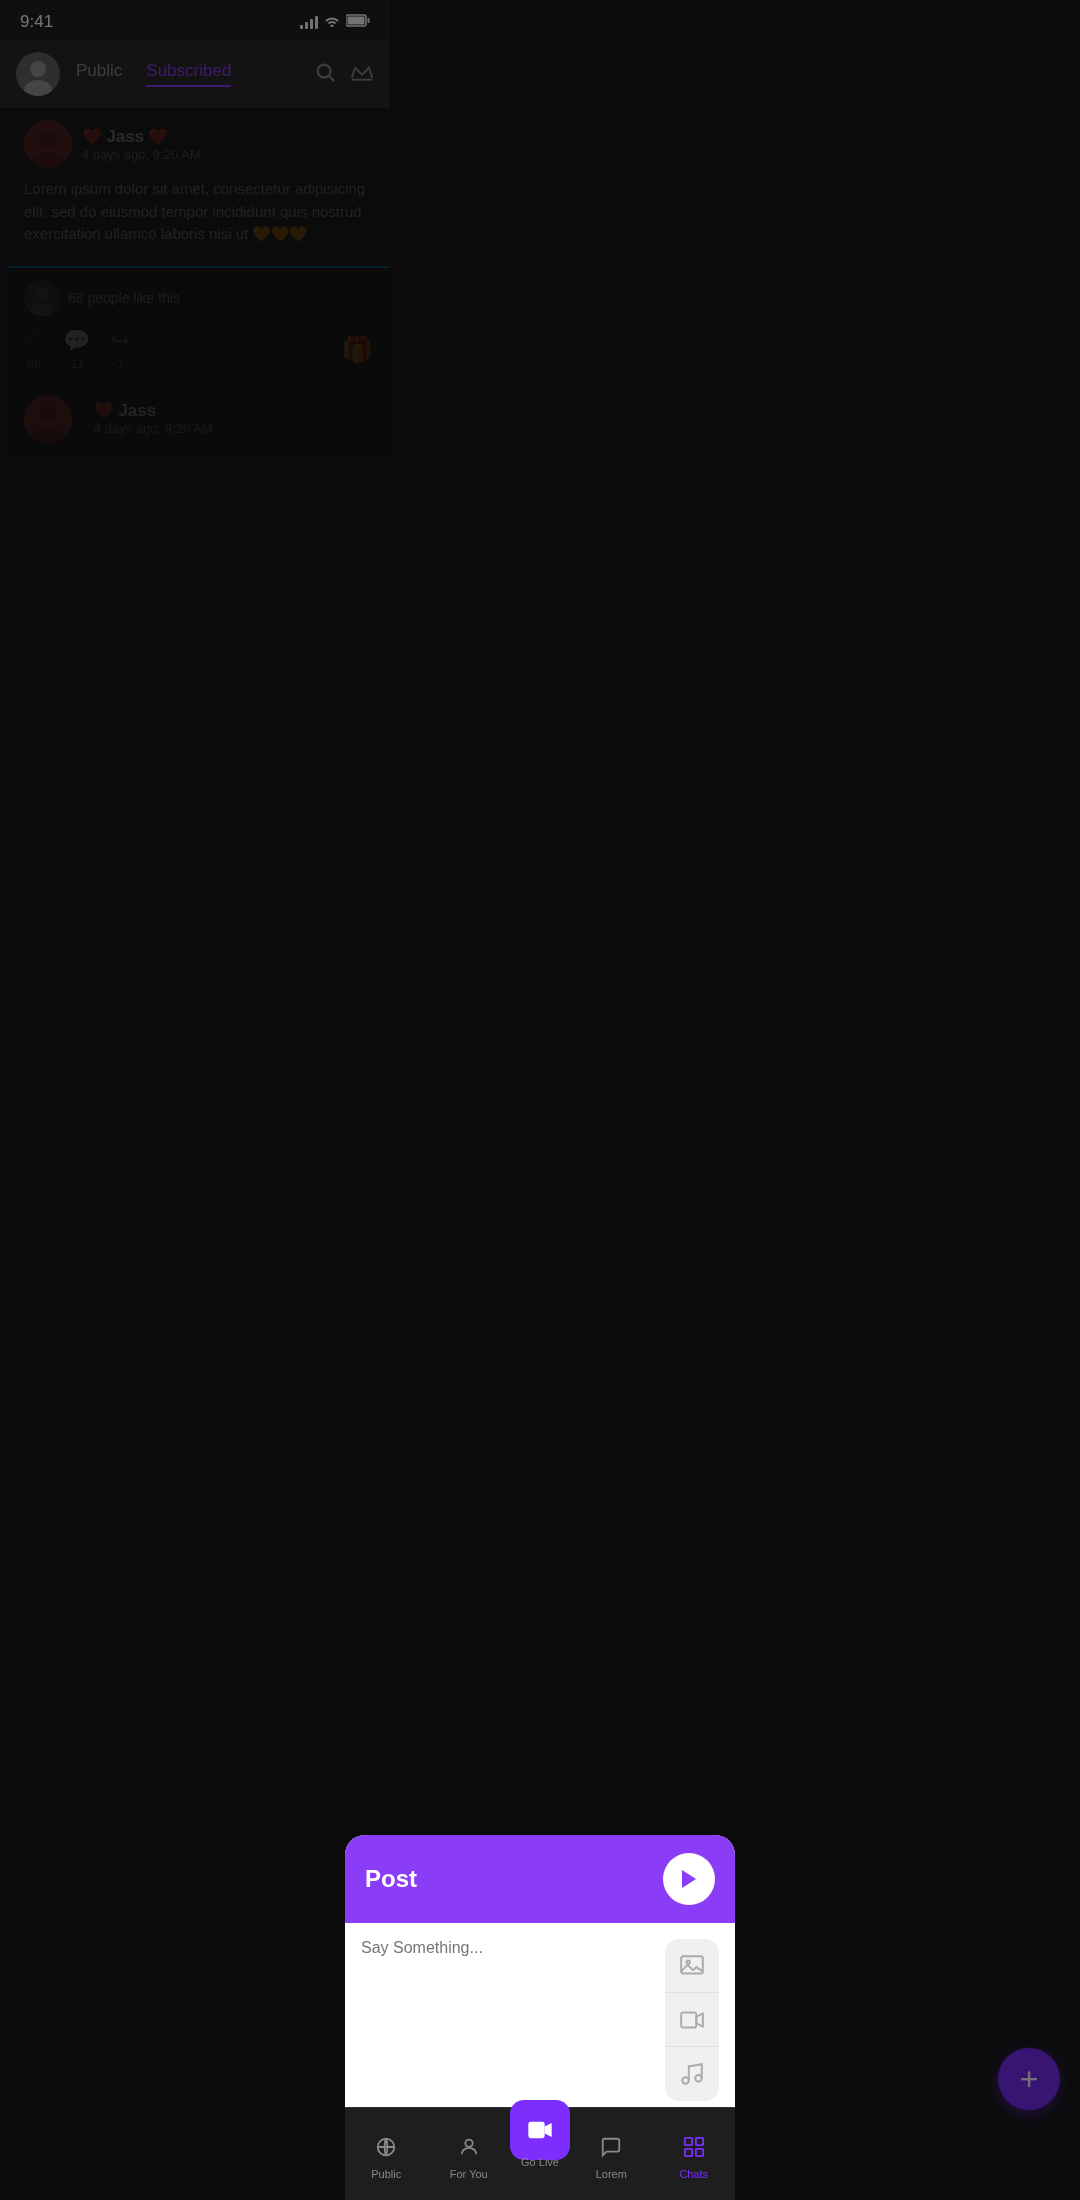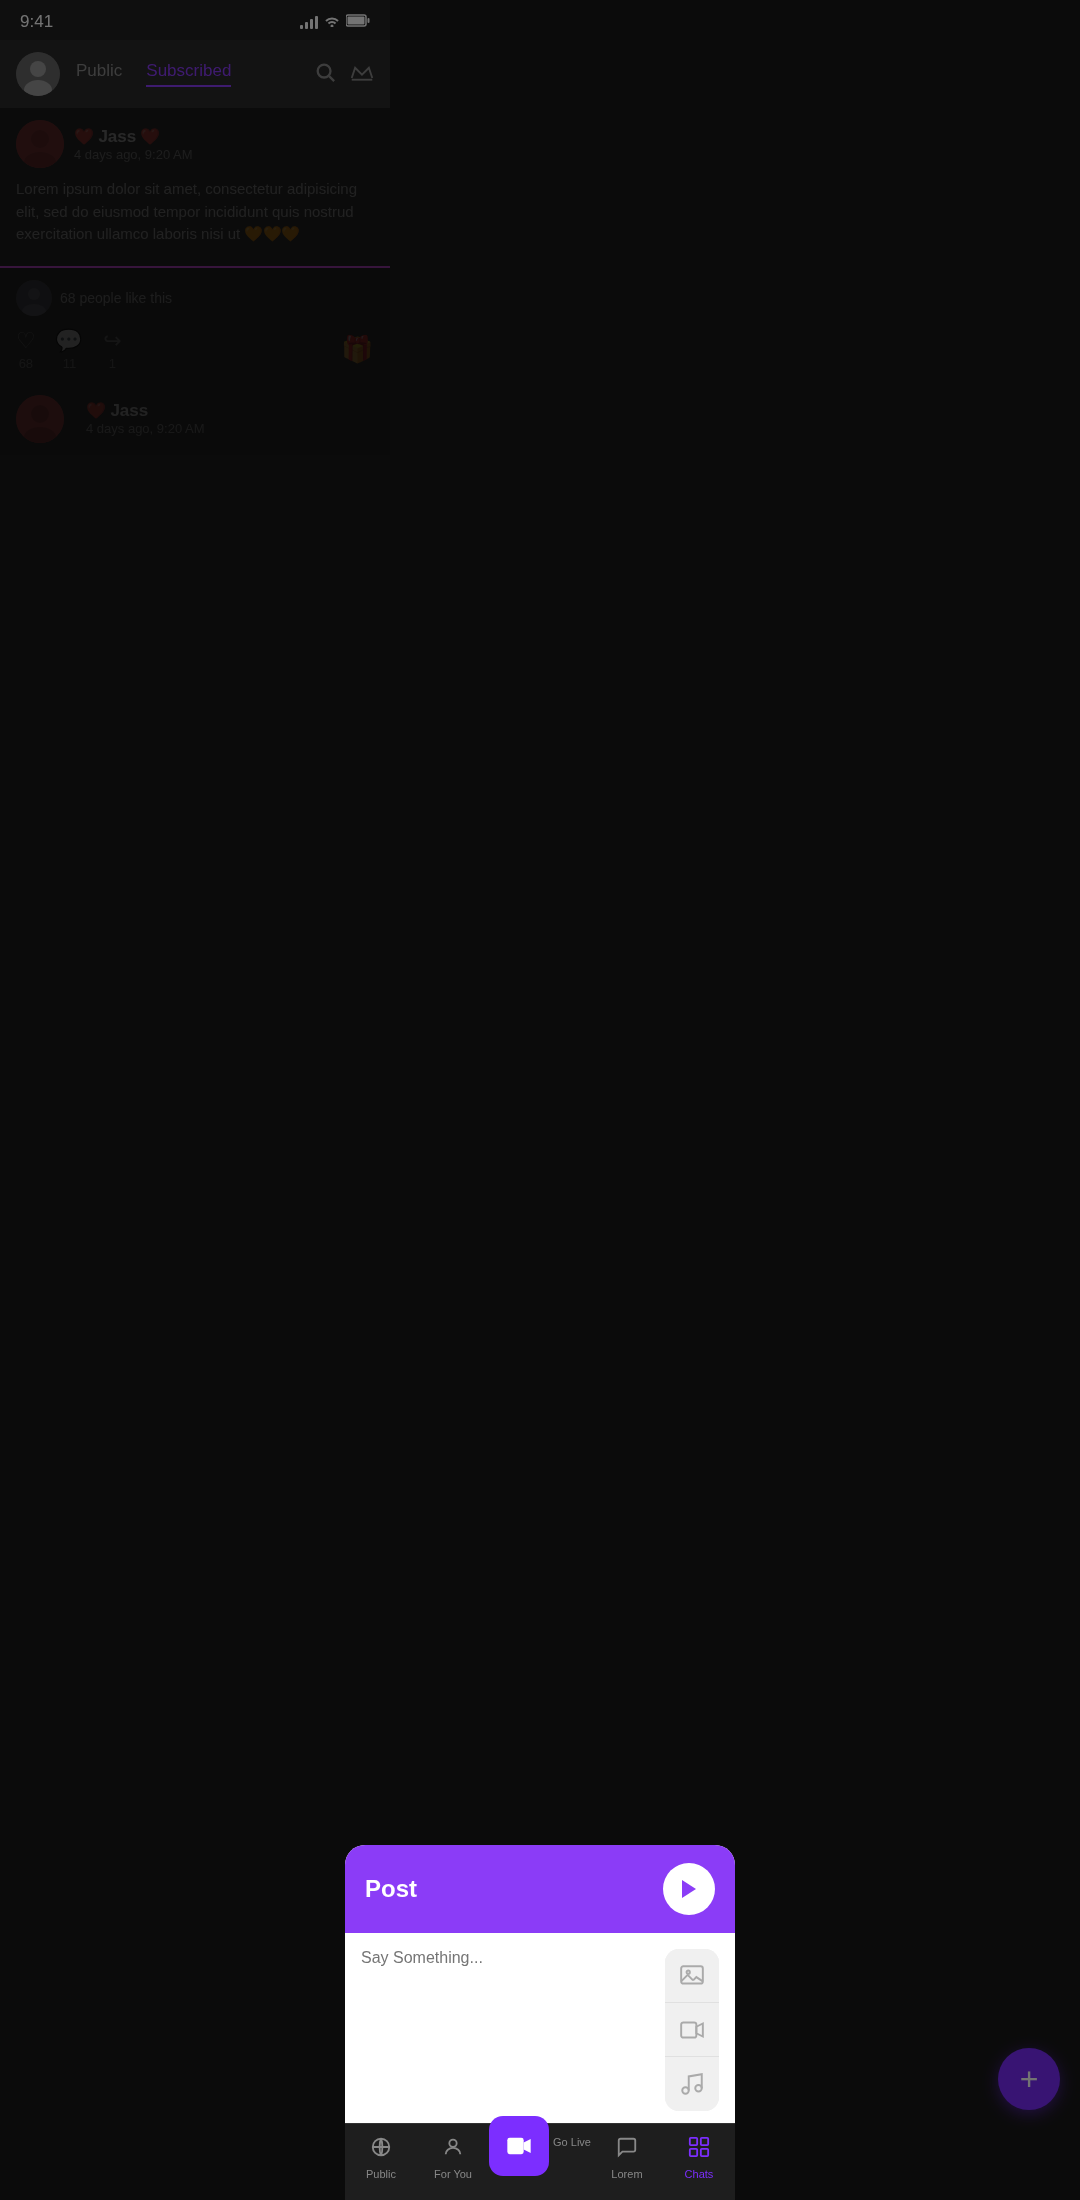--- a/index.html
+++ b/index.html
@@ -126,21 +126,21 @@
 
     
     .modal-overlay {
       position: fixed;
       top: 0; left: 0; right: 0; bottom: 0;
       background: rgba(0,0,0,0.55);
       z-index: 10;
       display: flex;
       align-items: flex-end;
       justify-content: center;
-      padding-bottom: 0;
+      padding-bottom: 10px;
     }
 
     
     .post-modal {
       width: 100%;
       max-width: 390px;
       border-radius: 20px 20px 0 0;
       overflow: hidden;
       background: #fff;
       position: relative;
@@ -327,21 +327,21 @@
       flex: 1;
     }
     .nav-icon { font-size: 22px; color: #888; }
     .nav-label { font-size: 11px; color: #888; }
     .nav-item.active .nav-icon { color: #7c2eff; }
     .nav-item.active .nav-label { color: #7c2eff; }
 
     .nav-golive {
       flex-shrink: 0;
       display: flex;
-      flex-direction: row;
+      flex-direction: column;
       align-items: center;
       gap: 4px;
       cursor: pointer;
     }
     .golive-btn {
       width: 60px;
       height: 60px;
       border-radius: 14px;
       background: #7c2eff;
       display: flex;
@@ -360,22 +360,23 @@
       display: flex;
       align-items: center;
       gap: 22px;
       padding: 12px 16px;
       background: #2a2a2a;
       filter: brightness(0.5);
     }
 
     
     .page-content {
-      background: #d946ef;
+      background: #0369a1;
       position: relative;
+      margin-left: 8px;
     }
 
     .dimmed {
       opacity: 0.5;
     }
   </style>
 </head>
 <body>
 
 <div class="status-bar">

